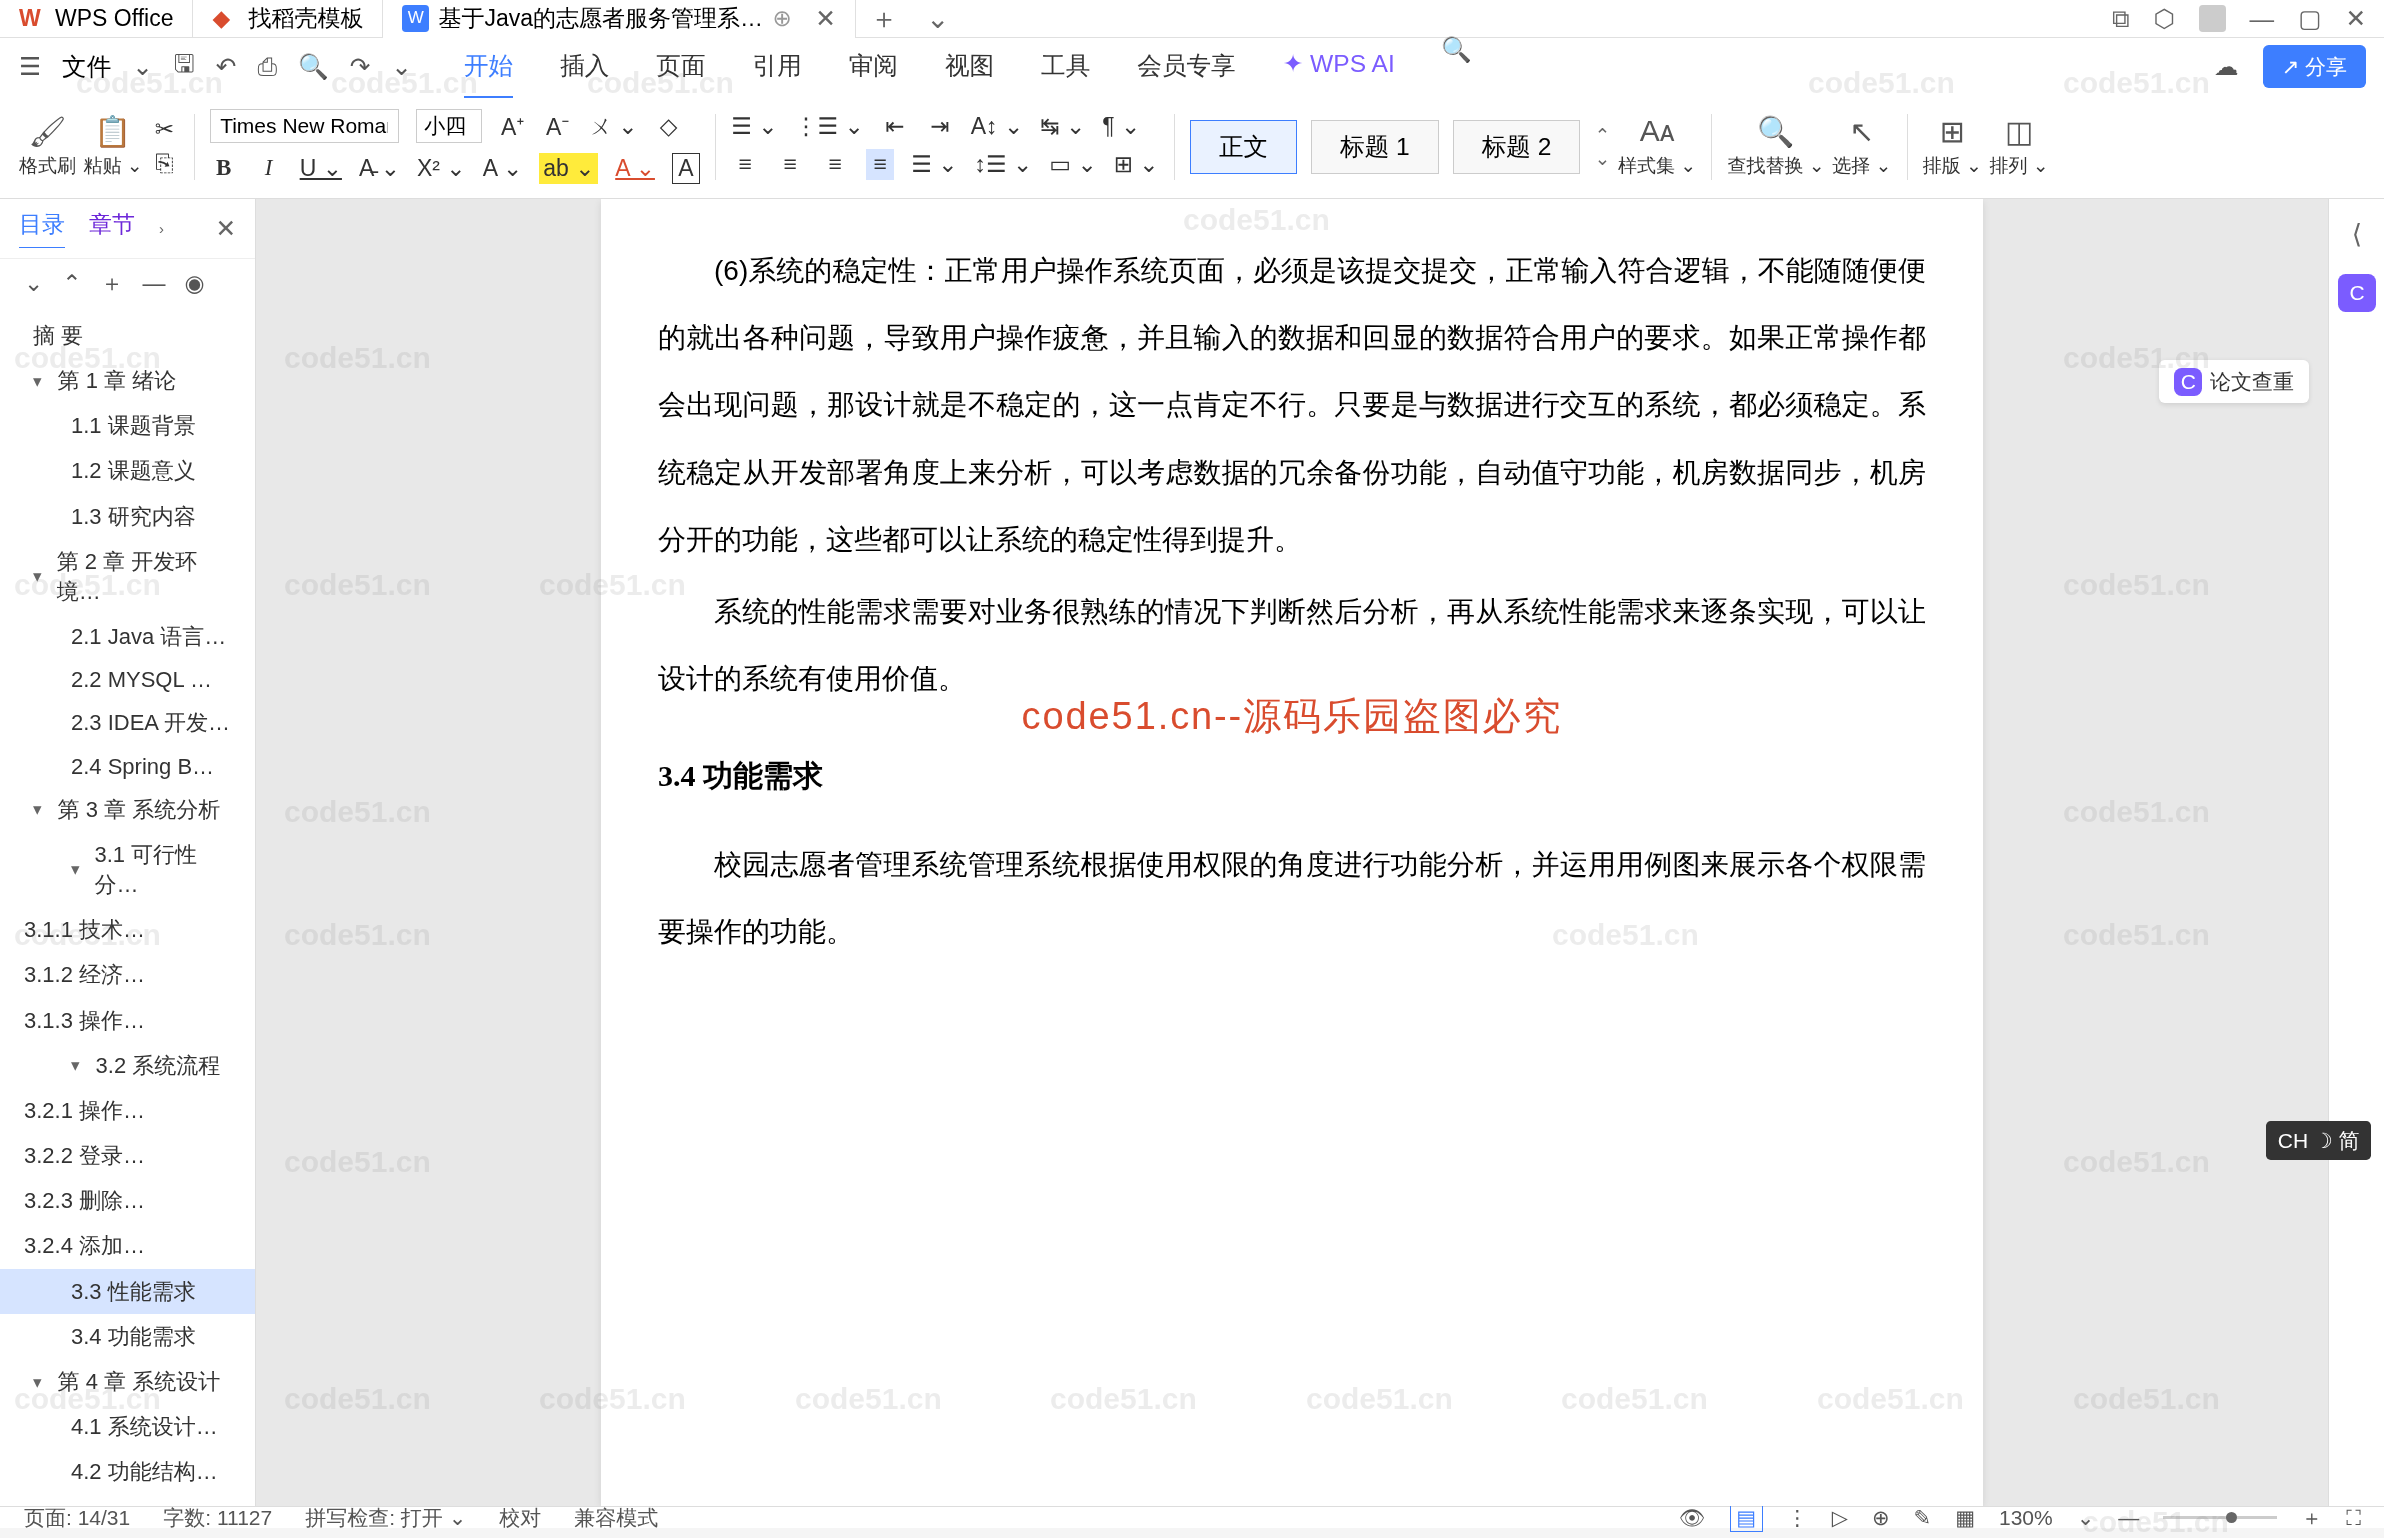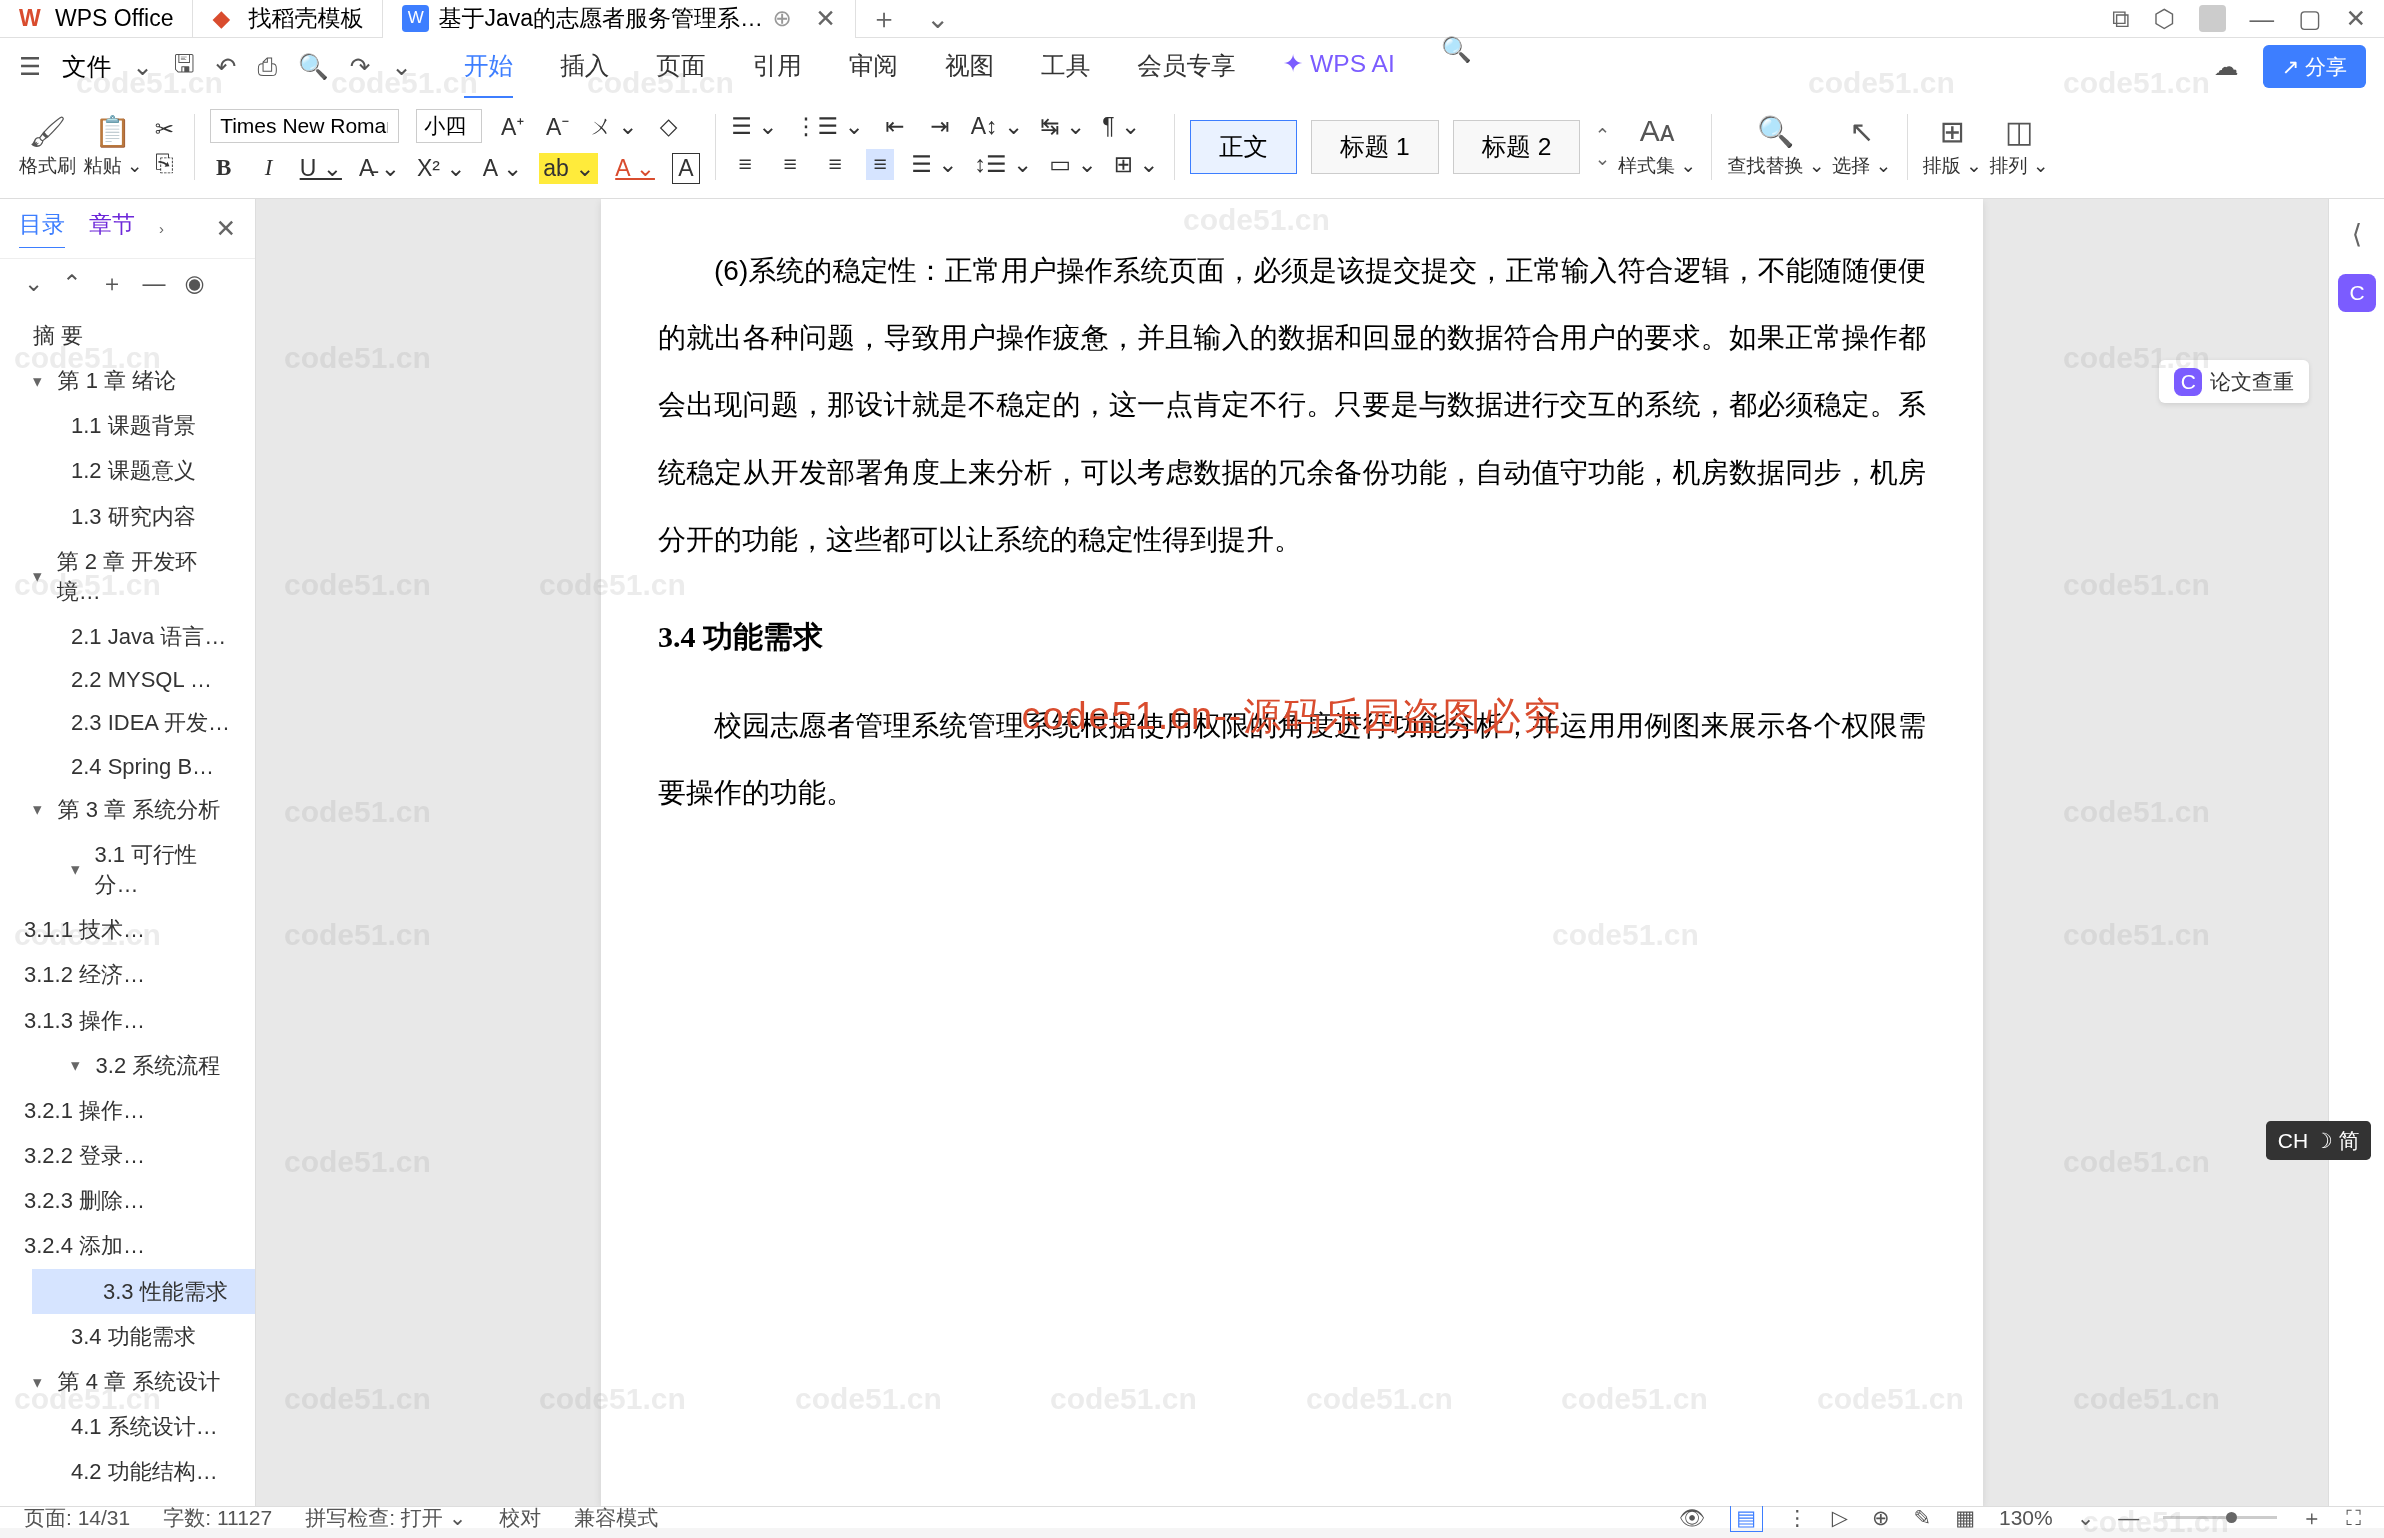--- a/index.html
+++ b/index.html
@@ -39,21 +39,21 @@
 .sidebar-tab{font-size:23px;color:#6d28d9;padding-bottom:7.6px;}
 .sidebar-tab.active{color:#3d7eff;border-bottom:1.9px solid #3d7eff;font-weight:500;}
 .sidebar-close{margin-left:auto;font-size:24.6px;color:#666;}
 .sidebar-tools{display:flex;gap:19px;padding:9.5px 24px;align-items:center;}
 .sidebar-tool{font-size:23px;color:#555;}
 .outline{flex:1;overflow-y:auto;padding:4.7px 0;}
 .outline-item{padding:7.6px 24px;font-size:22px;color:#333;display:flex;align-items:center;gap:7.6px;}
 .outline-item.l1{padding-left:33px;}
 .outline-item.l2{padding-left:71px;}
 .outline-item.l3{}
-.outline-item.selected{background:#d6e4ff;margin-left:32px;}
+.outline-item.selected{background:#d6e4ff;}
 .chev{font-size:17px;color:#666;width:17px;}
 .doc-area{flex:1;background:#e8e8e8;position:relative;overflow:auto;}
 .page{width:1382px;background:#fff;margin:0 auto;padding:38px 57px;min-height:100%;box-shadow:0 1.9px 7.6px rgba(0,0,0,0.1);}
 .doc-text{font-family:"SimSun","Times New Roman",serif;font-size:28px;line-height:2.4;color:#000;text-align:justify;}
 .doc-text p{text-indent:2em;margin-bottom:4.7px;}
 .doc-heading{font-family:"SimHei","Times New Roman",serif;font-size:30px;font-weight:bold;margin:28px 0 19px 0;}
 .red-overlay{position:absolute;color:#d94c2e;font-size:38px;font-weight:500;top:492px;left:50%;transform:translateX(-50%);z-index:50;white-space:nowrap;letter-spacing:1.9px;}
 .right-panel{width:57px;background:#fff;border-left:0.9px solid #ddd;display:flex;flex-direction:column;align-items:center;padding-top:19px;gap:24px;}
 .right-icon{font-size:26.5px;color:#666;}
 .purple-btn{background:#7b5cff;color:#fff;width:38px;height:38px;border-radius:7.6px;display:flex;align-items:center;justify-content:center;font-size:21px;}
@@ -341,20 +341,21 @@
           <span>4.2  功能结构…</span>
         </div>
       </div>
   </div>
 
   <div class="doc-area">
     <div class="red-overlay">code51.cn--源码乐园盗图必究</div>
     <div class="page">
       <div class="doc-text">
         <p>(6)系统的稳定性：正常用户操作系统页面，必须是该提交提交，正常输入符合逻辑，不能随随便便的就出各种问题，导致用户操作疲惫，并且输入的数据和回显的数据符合用户的要求。如果正常操作都会出现问题，那设计就是不稳定的，这一点肯定不行。只要是与数据进行交互的系统，都必须稳定。系统稳定从开发部署角度上来分析，可以考虑数据的冗余备份功能，自动值守功能，机房数据同步，机房分开的功能，这些都可以让系统的稳定性得到提升。</p>
+        <p>系统的性能需求需要对业务很熟练的情况下判断然后分析，再从系统性能需求来逐条实现，可以让设计的系统有使用价值。</p>
         <div class="doc-heading">3.4  功能需求</div>
         <p>校园志愿者管理系统管理系统根据使用权限的角度进行功能分析，并运用用例图来展示各个权限需要操作的功能。</p>
       </div>
     </div>
   </div>
 
   <div class="right-panel">
     <span class="right-icon">⟨</span>
     <div style="display:flex;align-items:center;gap:7.6px;background:#fff;">
       <span class="purple-btn">C</span>

